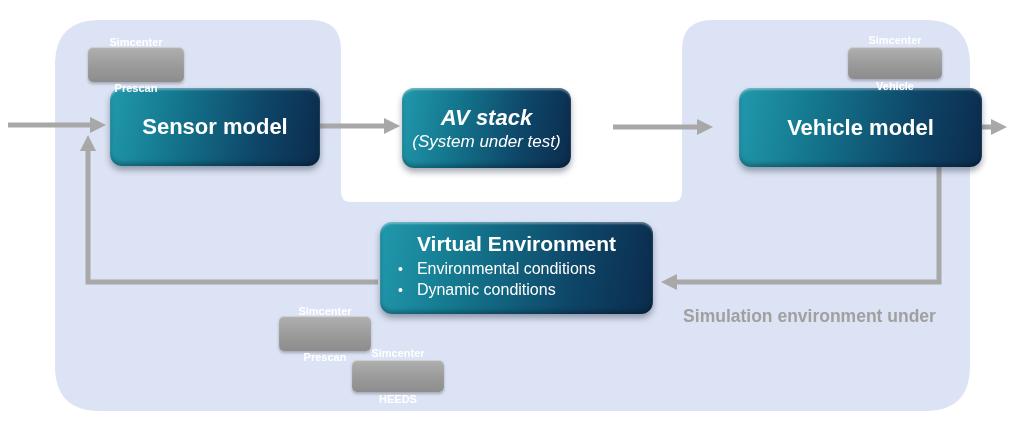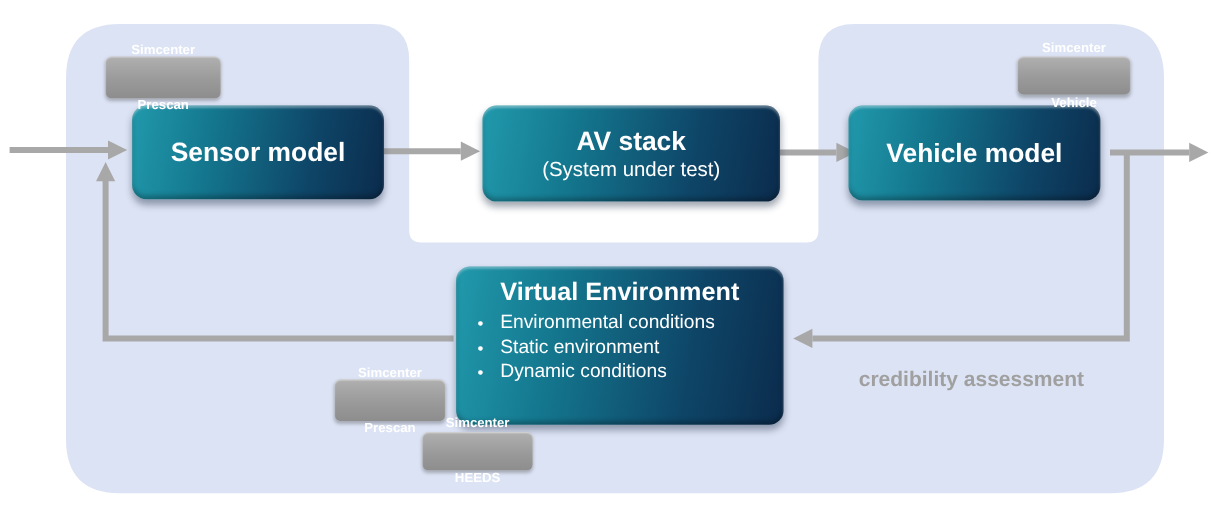--- a/index.html
+++ b/index.html
@@ -95,37 +95,34 @@
     <g>
       <path class="arrow-line" d="M 378 282 H 88 V 150"></path>
       <polygon class="arrow-head" points="80,151 96,151 88,135"></polygon>
     </g>
   </svg>
 
   <div class="node" style="left:110px;top:88px;width:210px;height:78px;align-items:center;">
     <div class="node-title">Sensor model</div>
   </div>
 
-  <div class="node" style="left:402px;top:88px;width:248px;height:80px;">
+  <div class="node" style="left:402px;top:88px;width:169px;height:80px;font-style:italic;">
     <div class="node-title">AV stack</div>
     <div class="node-subtitle">(System under test)</div>
   </div>
 
-  <div class="node" style="left:707px;top:88px;width:210px;height:79px;">
+  <div class="node" style="left:739px;top:88px;width:243px;height:79px;">
     <div class="node-title">Vehicle model</div>
   </div>
 
-  <div class="node node-ve" style="left:380px;top:222px;width:273px;height:132px;">
+  <div class="node node-ve" style="left:380px;top:222px;width:273px;height:92px;">
     <div class="node-title">Virtual Environment</div>
     <ul class="ve-bullets">
       <li>
           <span>Environmental conditions</span>
-        </li>
-      <li>
-          <span>Static environment</span>
         </li>
       <li>
           <span>Dynamic conditions</span>
         </li>
     </ul>
   </div>
 
   <div class="badge" style="left:88px;top:47px;width:96px;height:35px;">
     <span>Simcenter</span>
     <span>Prescan</span>
@@ -140,16 +137,16 @@
     <span>Simcenter</span>
     <span>Prescan</span>
   </div>
 
   <div class="badge" style="left:352px;top:360px;width:92px;height:32px;">
     <span>Simcenter</span>
     <span>HEEDS</span>
   </div>
 
   <div class="caption">
-    <span>credibility assessment</span>
+    <span>Simulation environment under</span>
   </div>
 
 </div>
 
 </body></html>

